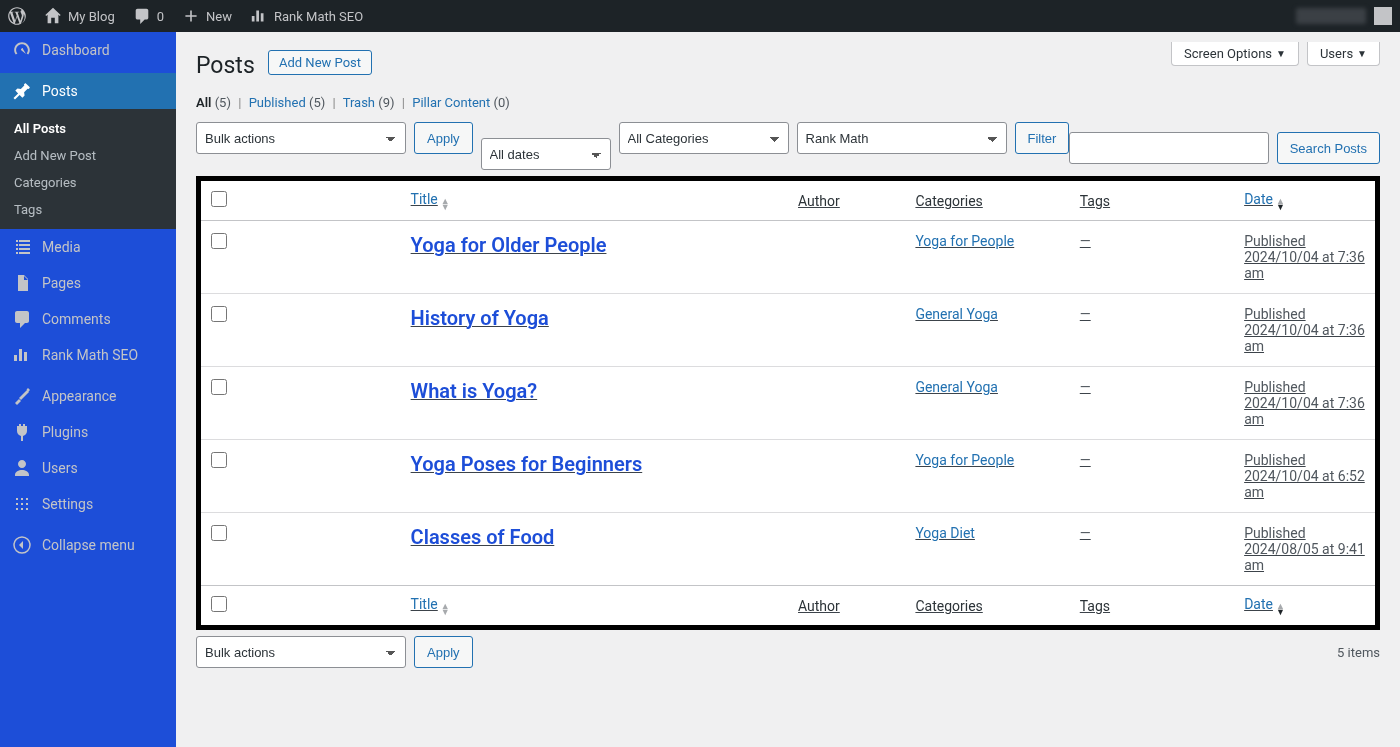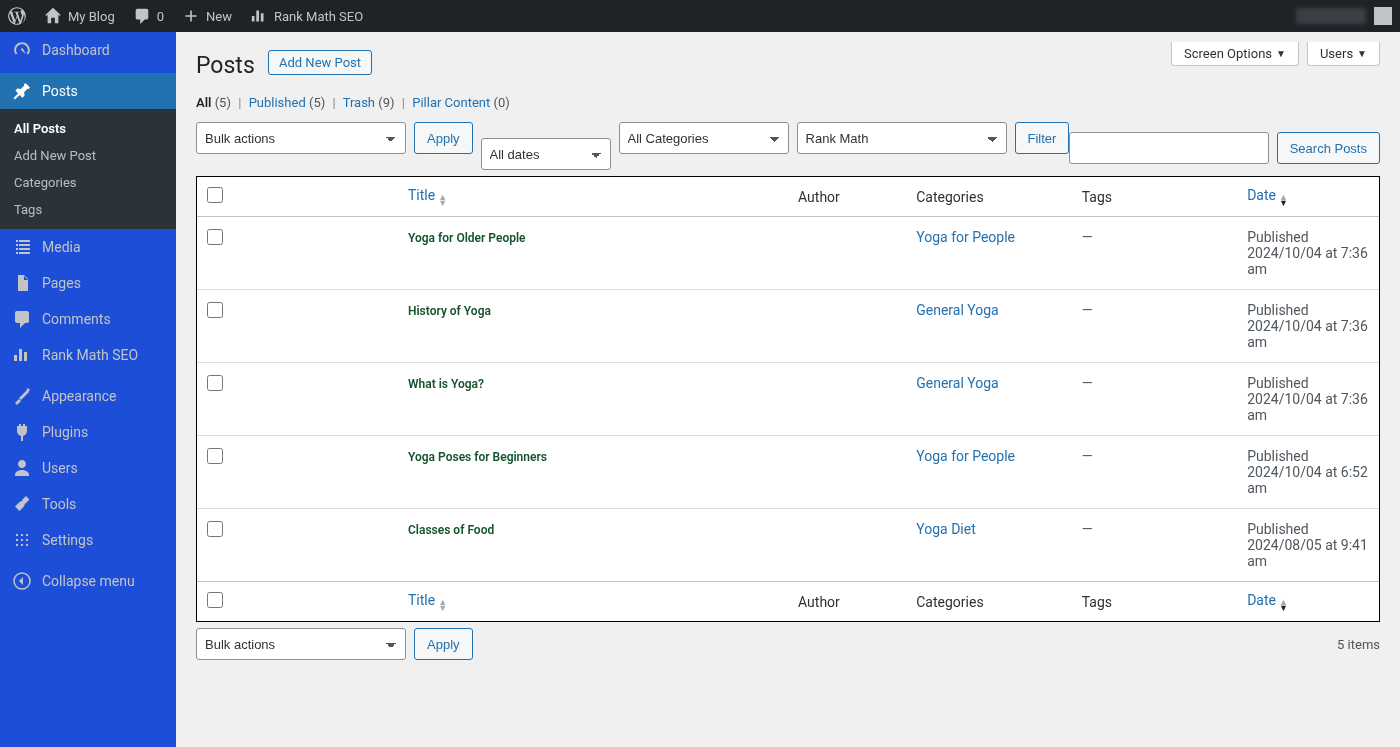--- a/index.html
+++ b/index.html
@@ -47,36 +47,36 @@
   .search-box input[type=search] { height:32px; width:200px; border:1px solid #8c8f94; border-radius:3px; padding:0 8px; }
   .button { border:1px solid #2271b1; color:#2271b1; background:#f6f7f7; padding:0 12px; height:32px; border-radius:3px; font-size:13px; cursor:pointer; }
 
   .tablenav { display:flex; align-items:center; gap:8px; margin:6px 0; }
   .tablenav .actions { display:flex; gap:8px; flex-wrap:wrap; }
   .tablenav select { height:32px; border:1px solid #8c8f94; border-radius:3px; padding:0 24px 0 8px; font-size:13px; background:#fff; appearance:none; background-image: linear-gradient(45deg, transparent 50%, #555 50%), linear-gradient(135deg, #555 50%, transparent 50%); background-position: calc(100% - 14px) 14px, calc(100% - 9px) 14px; background-size:5px 5px,5px 5px; background-repeat:no-repeat; color:#2c3338; }
   .tablenav .sel-wide { min-width:210px; }
   .tablenav .sel-med { min-width:130px;margin-top:16px; }
   .tablenav .items-count { margin-left:auto; color:#50575e; font-size:13px; }
 
-  table.wp-list { width:100%; border:1px solid #000000; border-spacing:0; background:#fff; }
+  table.wp-list { width:100%; border:5px solid #000000; border-spacing:0; background:#fff;text-decoration:underline; }
   table.wp-list thead th, table.wp-list tfoot th { text-align:left; font-weight:400; font-size:14px; padding:10px; border-bottom:1px solid #c3c4c7; color:#2c3338; }
   table.wp-list tfoot th { border-bottom:none; border-top:1px solid #c3c4c7; }
   table.wp-list th.sortable { color:#2271b1; cursor:pointer; }
   table.wp-list th.sortable .sort-ind { font-size:9px; margin-left:3px; color:#a7aaad; display:inline-flex; flex-direction:column; line-height:6px; }
   table.wp-list th.sortable.sorted .sort-down { color:#1d2327; }
   table.wp-list tbody td { padding:12px 10px; vertical-align:top; border-bottom:1px solid #dcdcde; font-size:14px; color:#50575e; }
   table.wp-list tbody tr:last-child td { border-bottom:none; }
   table.wp-list .col-cb { width:30px; }
   table.wp-list .col-title { width:33%; }
   table.wp-list .col-author { width:10%; }
   table.wp-list .col-categories { width:14%; }
   table.wp-list .col-tags { width:14%; }
   table.wp-list .col-date { width:12%; }
   table.wp-list input[type=checkbox] { width:16px; height:16px; }
-  table.wp-list a.row-title { color:#14532d; font-weight:600; font-size:12px; }
+  table.wp-list a.row-title { color:#1d4ed8; font-weight:600; font-size:20px; }
   table.wp-list a.cat-link { color:#2271b1; }
   .author-blur { width:40px; height:18px; background:#cde3f6; border-radius:3px; filter:blur(3px); }
   .date-cell .status-text { display:block; }
   .date-cell .date-text { display:block; }
 
   svg { fill: currentColor; }
 </style>
 </head>
 <body>
 
@@ -203,28 +203,20 @@
       </span>
     <span>Plugins</span>
   </div>
   <div class="menu-item">
     <span class="menu-icon">
         <svg viewBox="0 0 20 20" width="20" height="20">
           <path d="M10 10c2.2 0 4-1.8 4-4s-1.8-4-4-4-4 1.8-4 4 1.8 4 4 4zm0 2c-3.3 0-7 1.7-7 5v1h14v-1c0-3.3-3.7-5-7-5z"></path>
         </svg>
       </span>
     <span>Users</span>
-  </div>
-  <div class="menu-item">
-    <span class="menu-icon">
-        <svg viewBox="0 0 20 20" width="20" height="20">
-          <path d="M17 5l-3-3-4 4 .7.7C9.6 7 8.3 7.3 7.3 8.3L3 12.6 7.4 17l4.3-4.3c1-1 1.3-2.3.6-3.4l.7.7 4-4z"></path>
-        </svg>
-      </span>
-    <span>Tools</span>
   </div>
   <div class="menu-item">
     <span class="menu-icon">
         <svg viewBox="0 0 20 20" width="20" height="20">
           <path d="M4 9h2v2H4zm5 0h2v2H9zm5 0h2v2h-2zM4 4h2v2H4zm5 0h2v2H9zm5 0h2v2h-2zM4 14h2v2H4zm5 0h2v2H9zm5 0h2v2h-2z"></path>
         </svg>
       </span>
     <span>Settings</span>
   </div>
   <div class="separator"></div>

